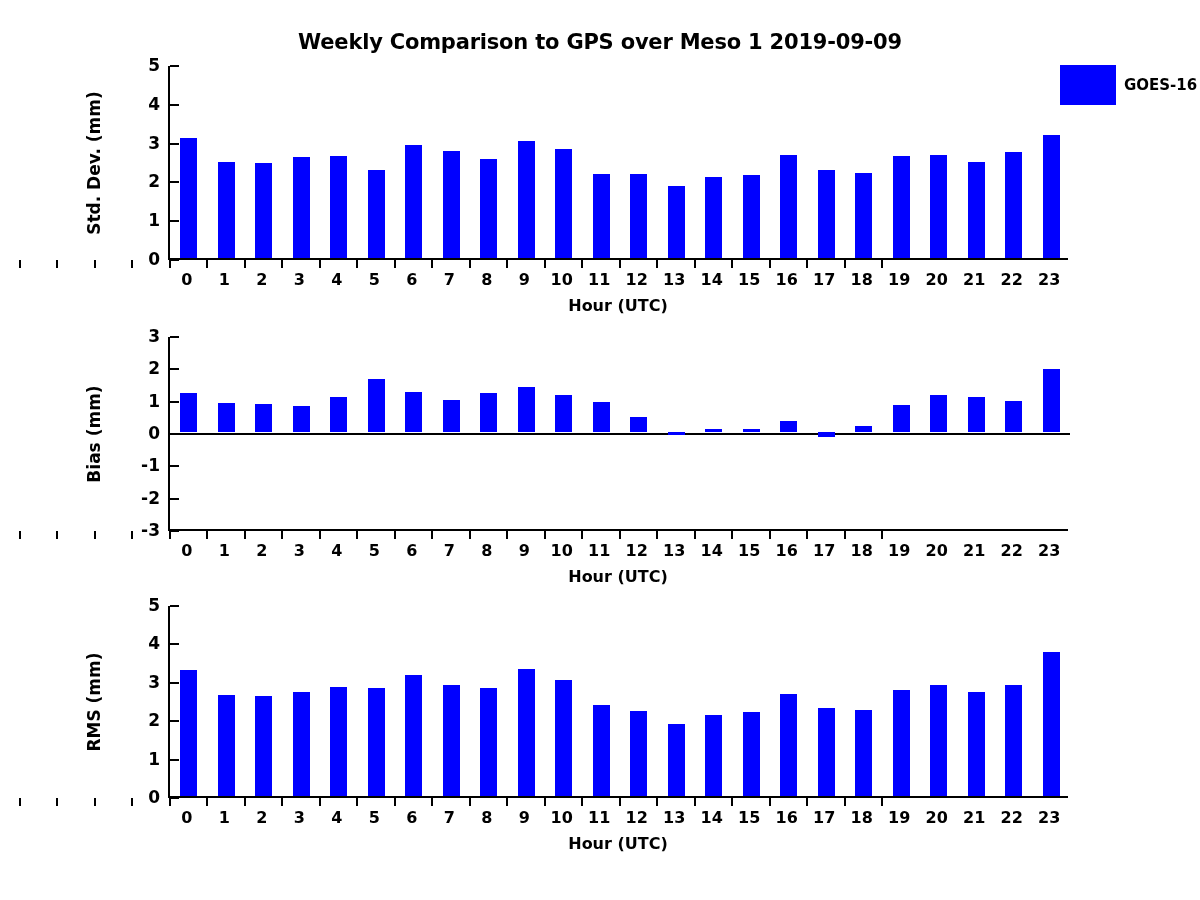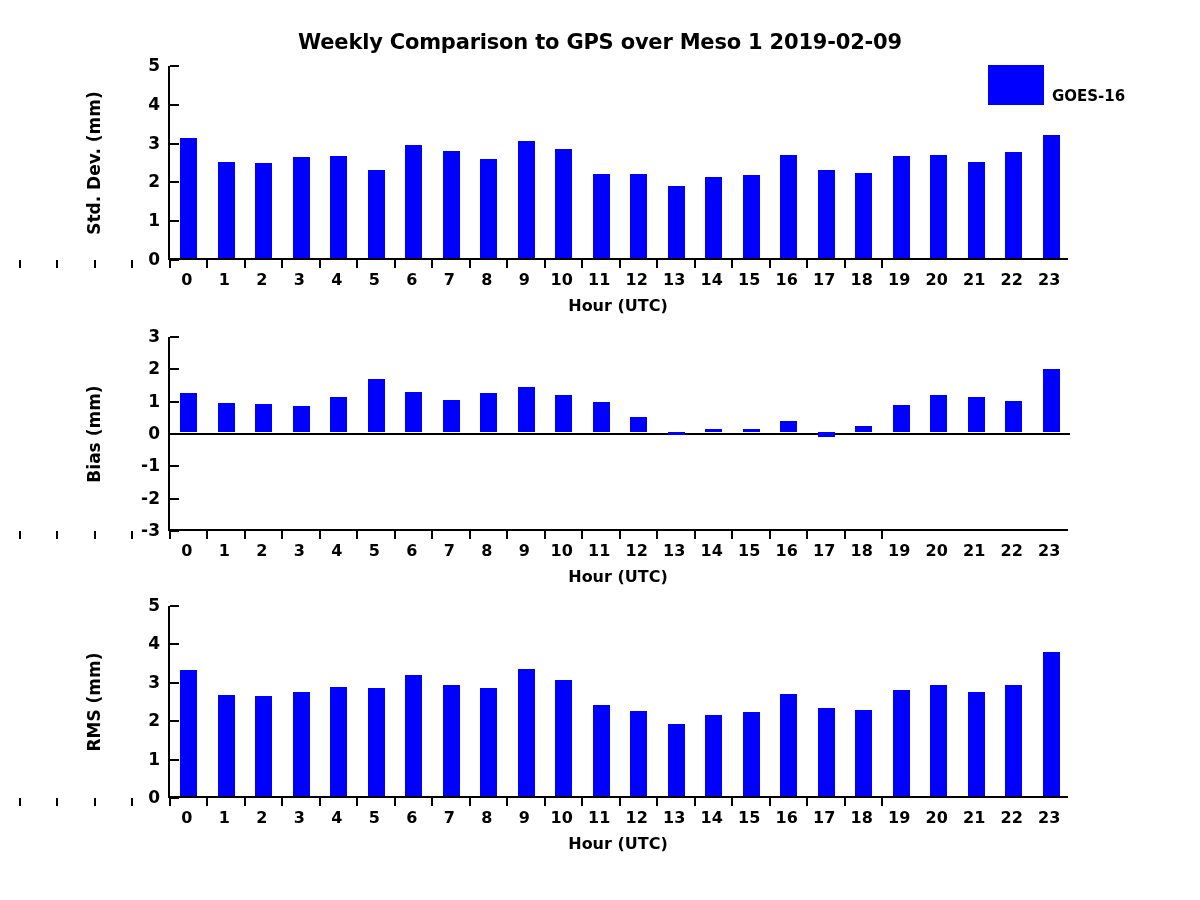--- a/index.html
+++ b/index.html
@@ -112,44 +112,44 @@
   .zero-line {
     position: absolute;
     left: 0;
     height: 0;
     border-top: 2px solid #000;
   }
 
   
   .legend {
     position: absolute;
-    left: 988px;
+    left: 1060px;
     top: 65px;
     display: flex;
-    align-items: flex-end;
+    align-items: center;
   }
   .legend-swatch {
     width: 56px;
     height: 40px;
     background: #0000ff;
   }
   .legend-label {
     margin-left: 8px;
     font-size: 15px;
     font-weight: bold;
     font-family: "DejaVu Sans", sans-serif;
     white-space: nowrap;
   }
 </style>
 </head>
 <body>
 
 <div id="figure">
 
-  <div class="fig-title">Weekly Comparison to GPS over Meso 1 2019-02-09</div>
+  <div class="fig-title">Weekly Comparison to GPS over Meso 1 2019-09-09</div>
 
   <div class="legend">
     <div class="legend-swatch"></div>
     <div class="legend-label">GOES-16</div>
   </div>
 
   <div class="panel" id="panel-0">
       <div class="plot-area" style="left: 168px; top: 66px; width: 900px; height: 194px;">
         <div class="plot-inner">
           <div class="bar" style="left: 10.25px; width: 17px; background: rgb(0, 0, 255); bottom: 0px; height: 120.28px;"></div>

